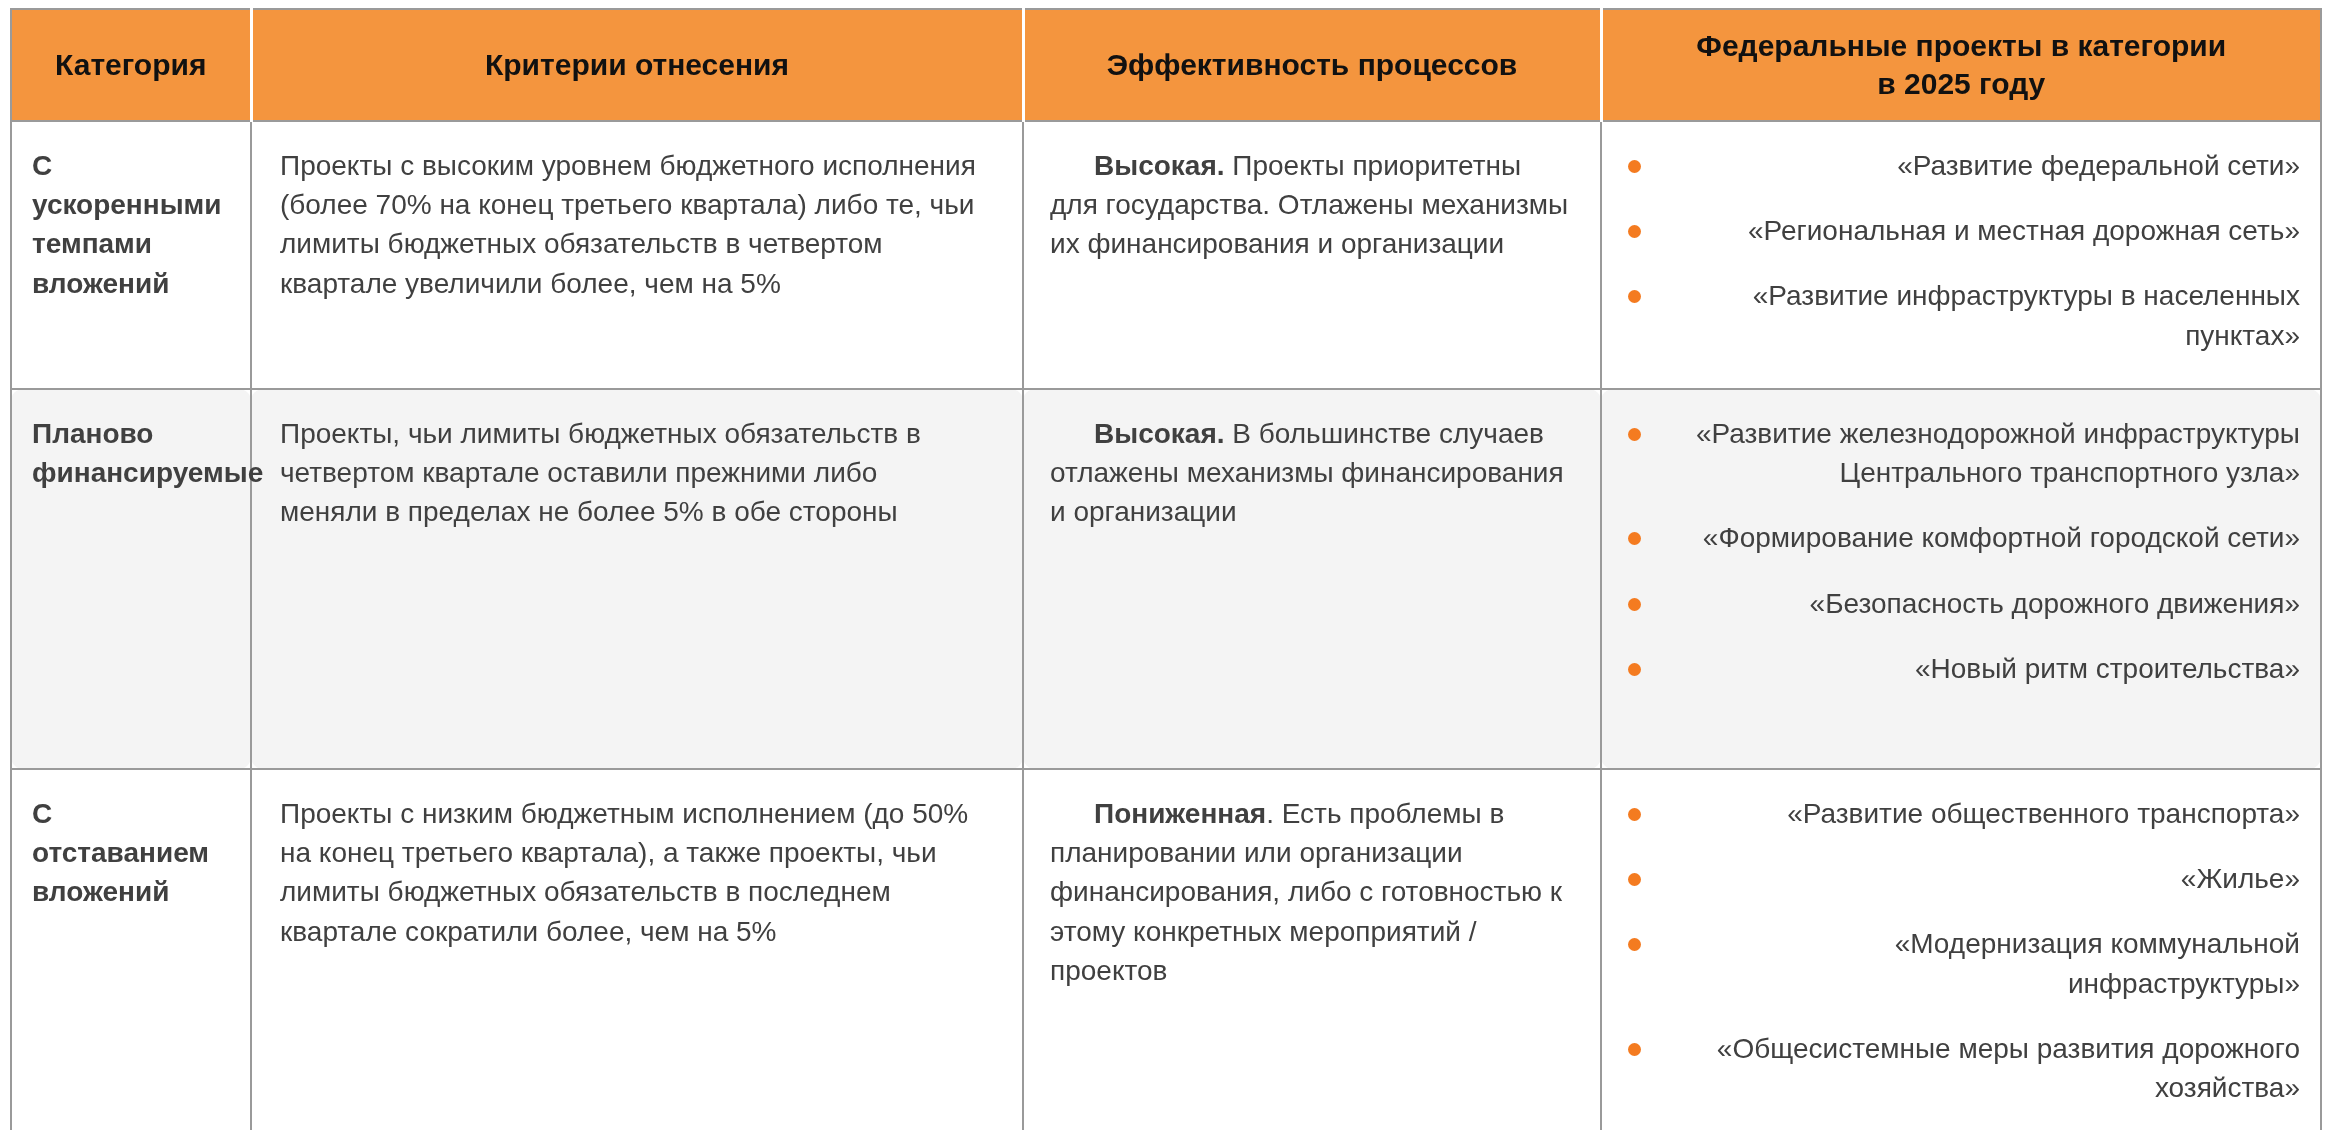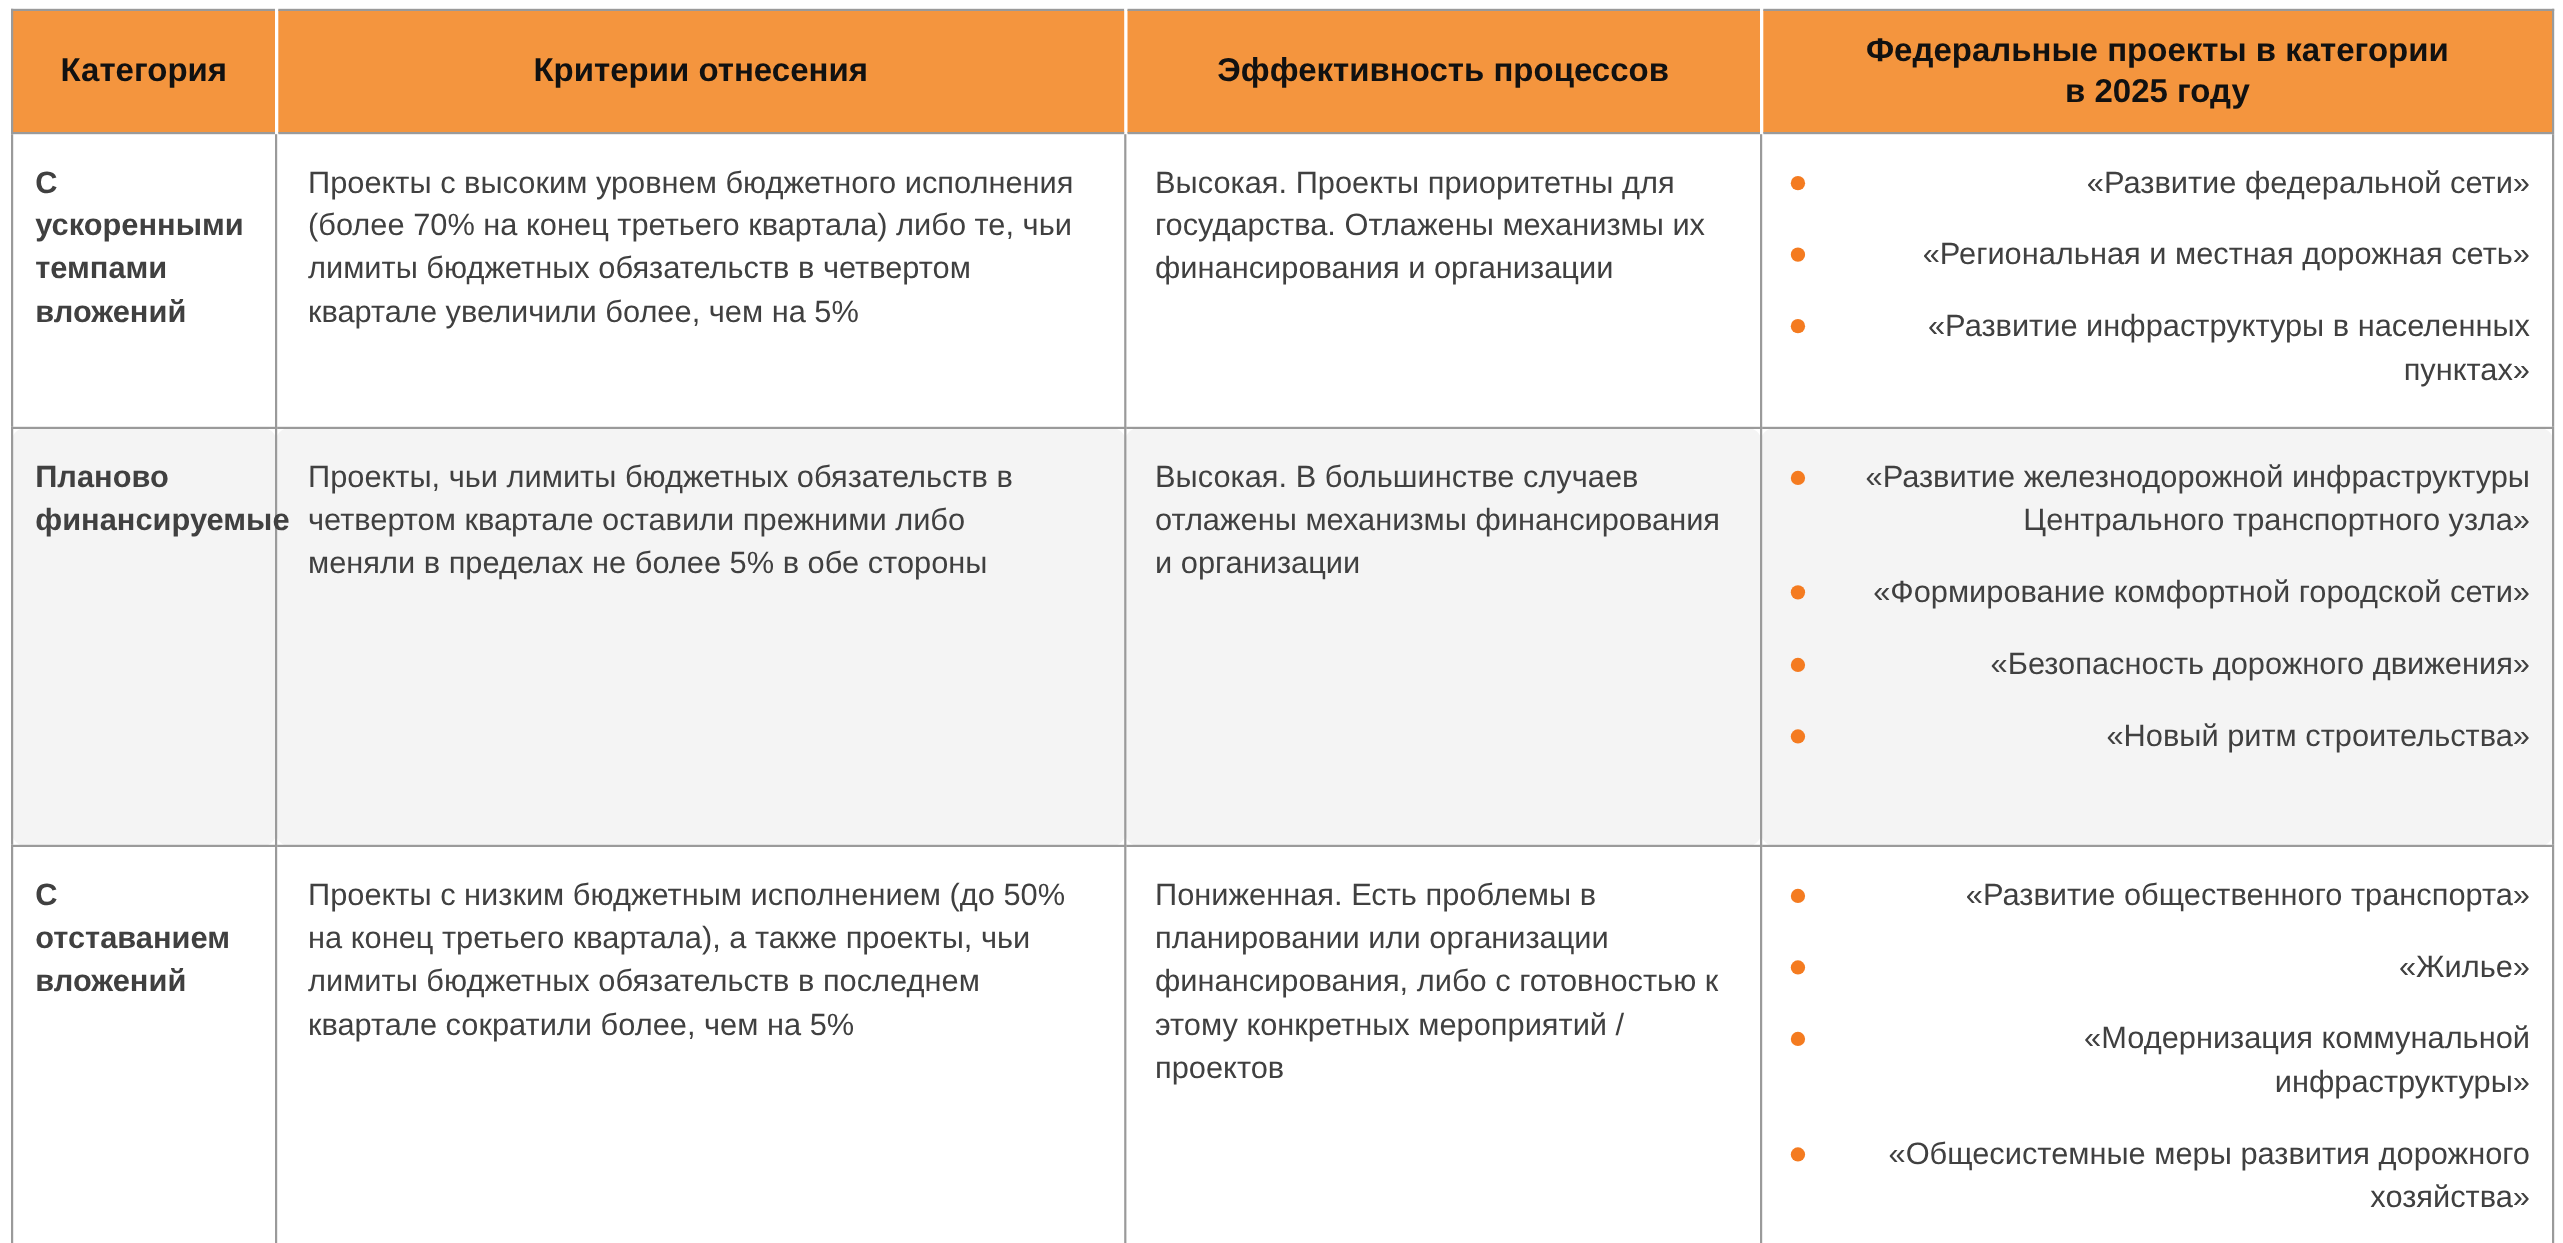--- a/index.html
+++ b/index.html
@@ -83,21 +83,21 @@
   .cat-cell .cat-text {
     display: block;
     max-width: 205px;
   }
 
   .crit-cell { padding-left: 28px; padding-right: 42px; }
   .crit-cell .crit-text { display: block; max-width: 700px; }
 
   .eff-cell { padding-left: 26px; padding-right: 24px; }
   .eff-cell .eff-text { display: block; max-width: 520px; }
-  .eff-lead { font-weight: normal; }
+  .eff-lead { font-weight: bold; margin-left: 44px; }
   .eff-rest { font-weight: normal; }
 
   .proj-cell { padding-left: 16px; padding-right: 18px; }
 
   ul.proj-list {
     list-style: none;
     margin: 0;
     padding: 0;
     text-align: right;
   }

